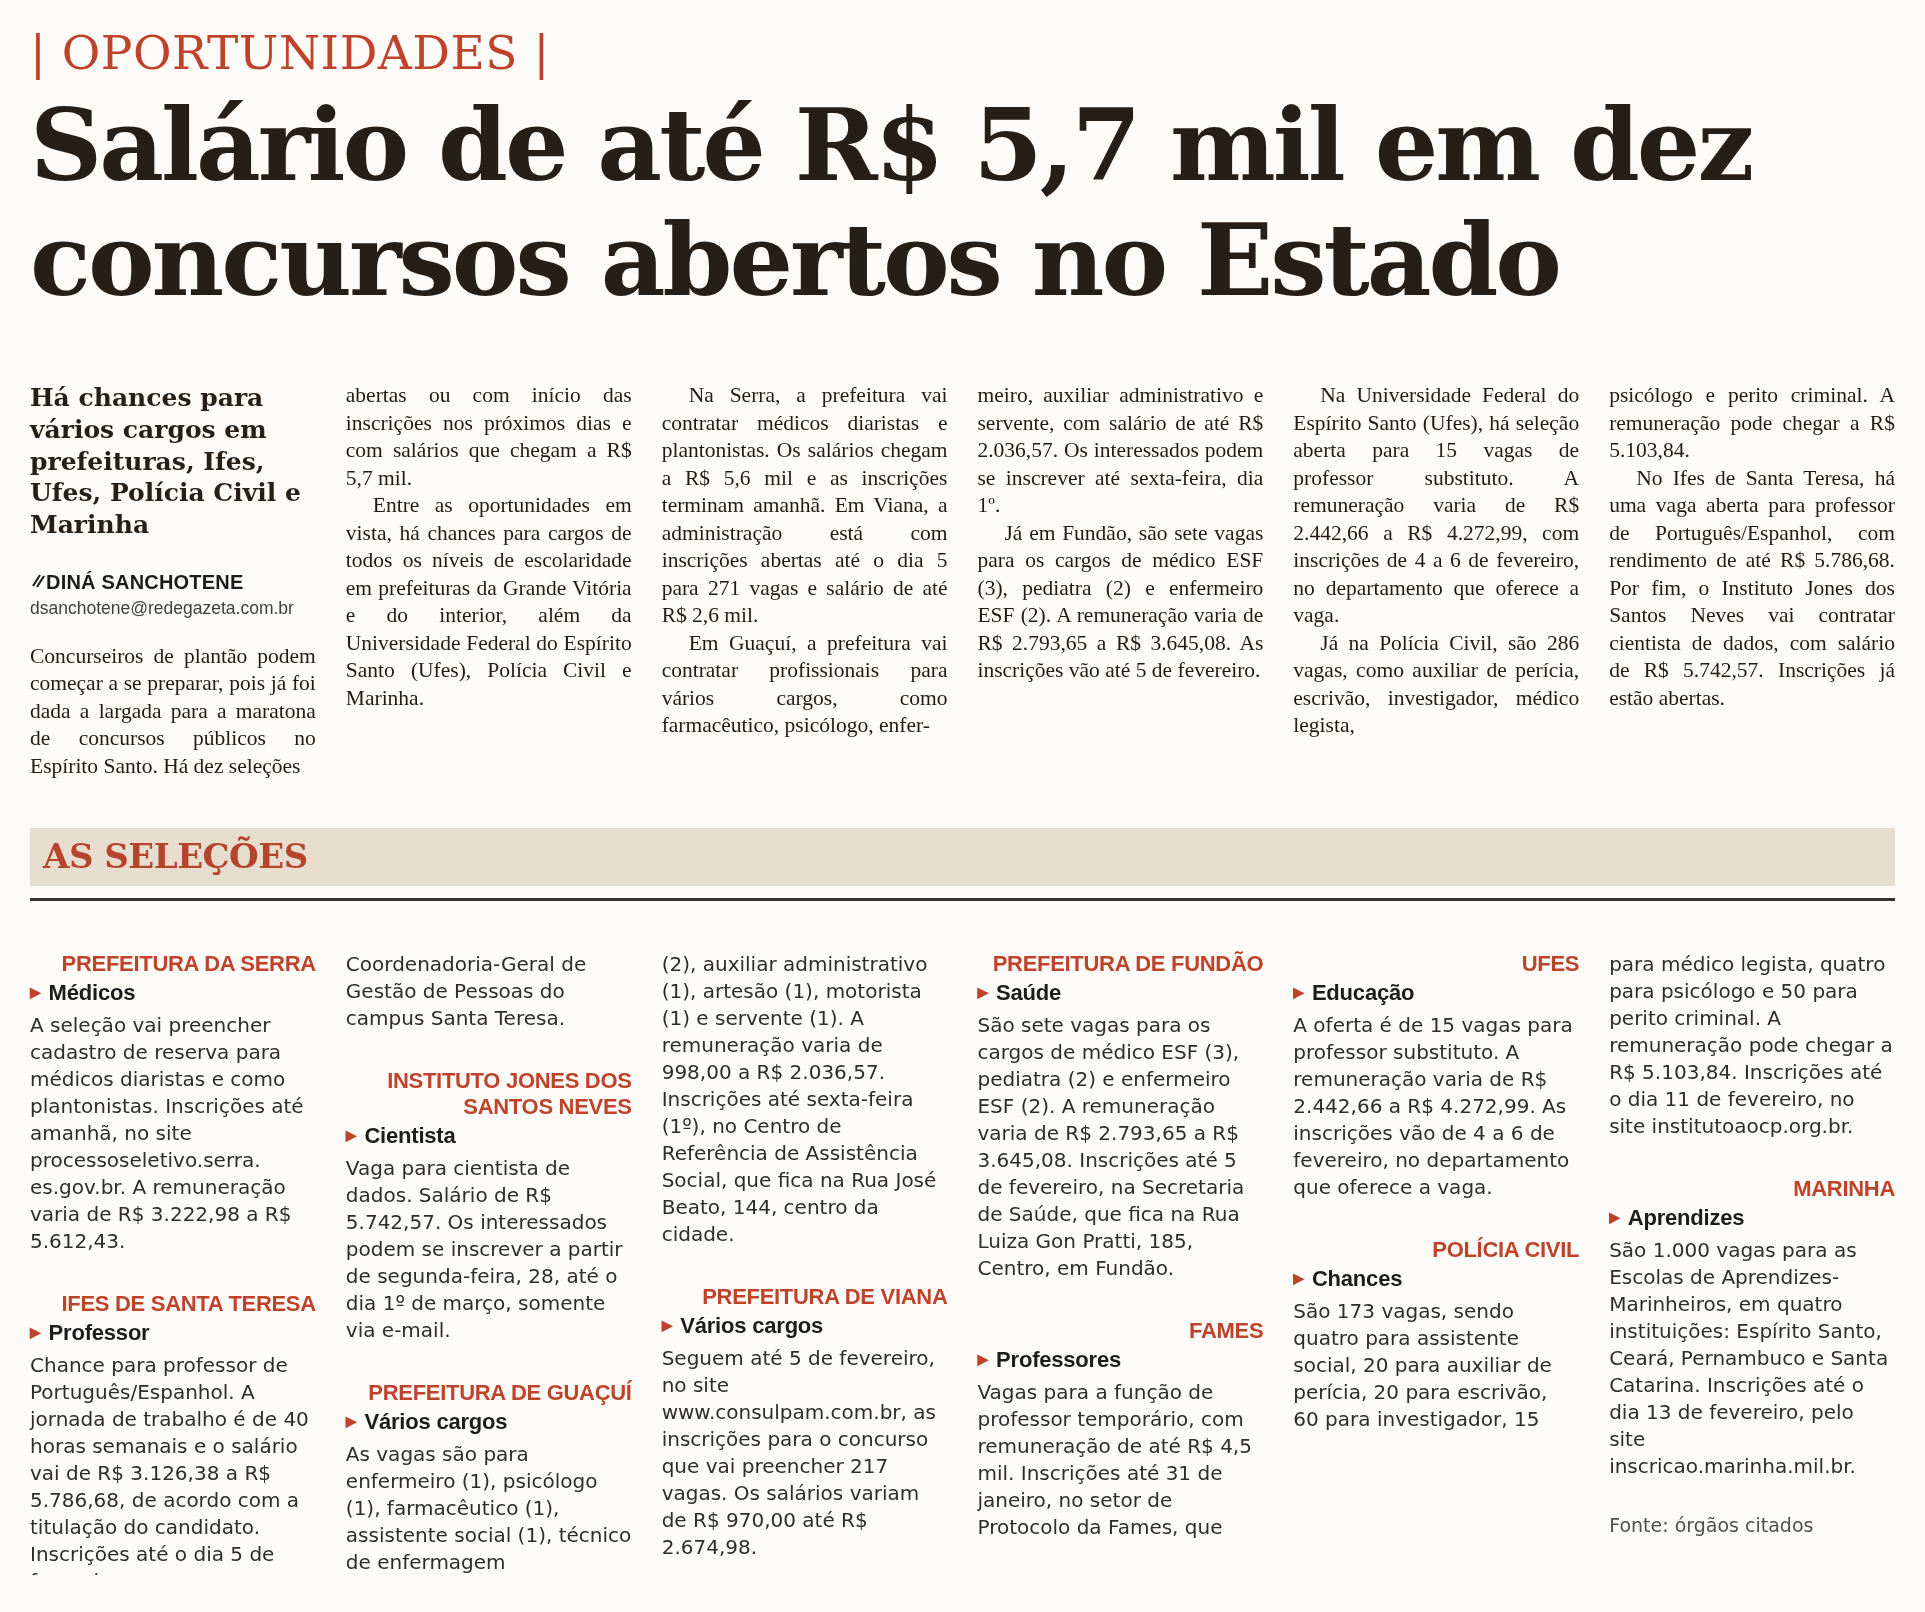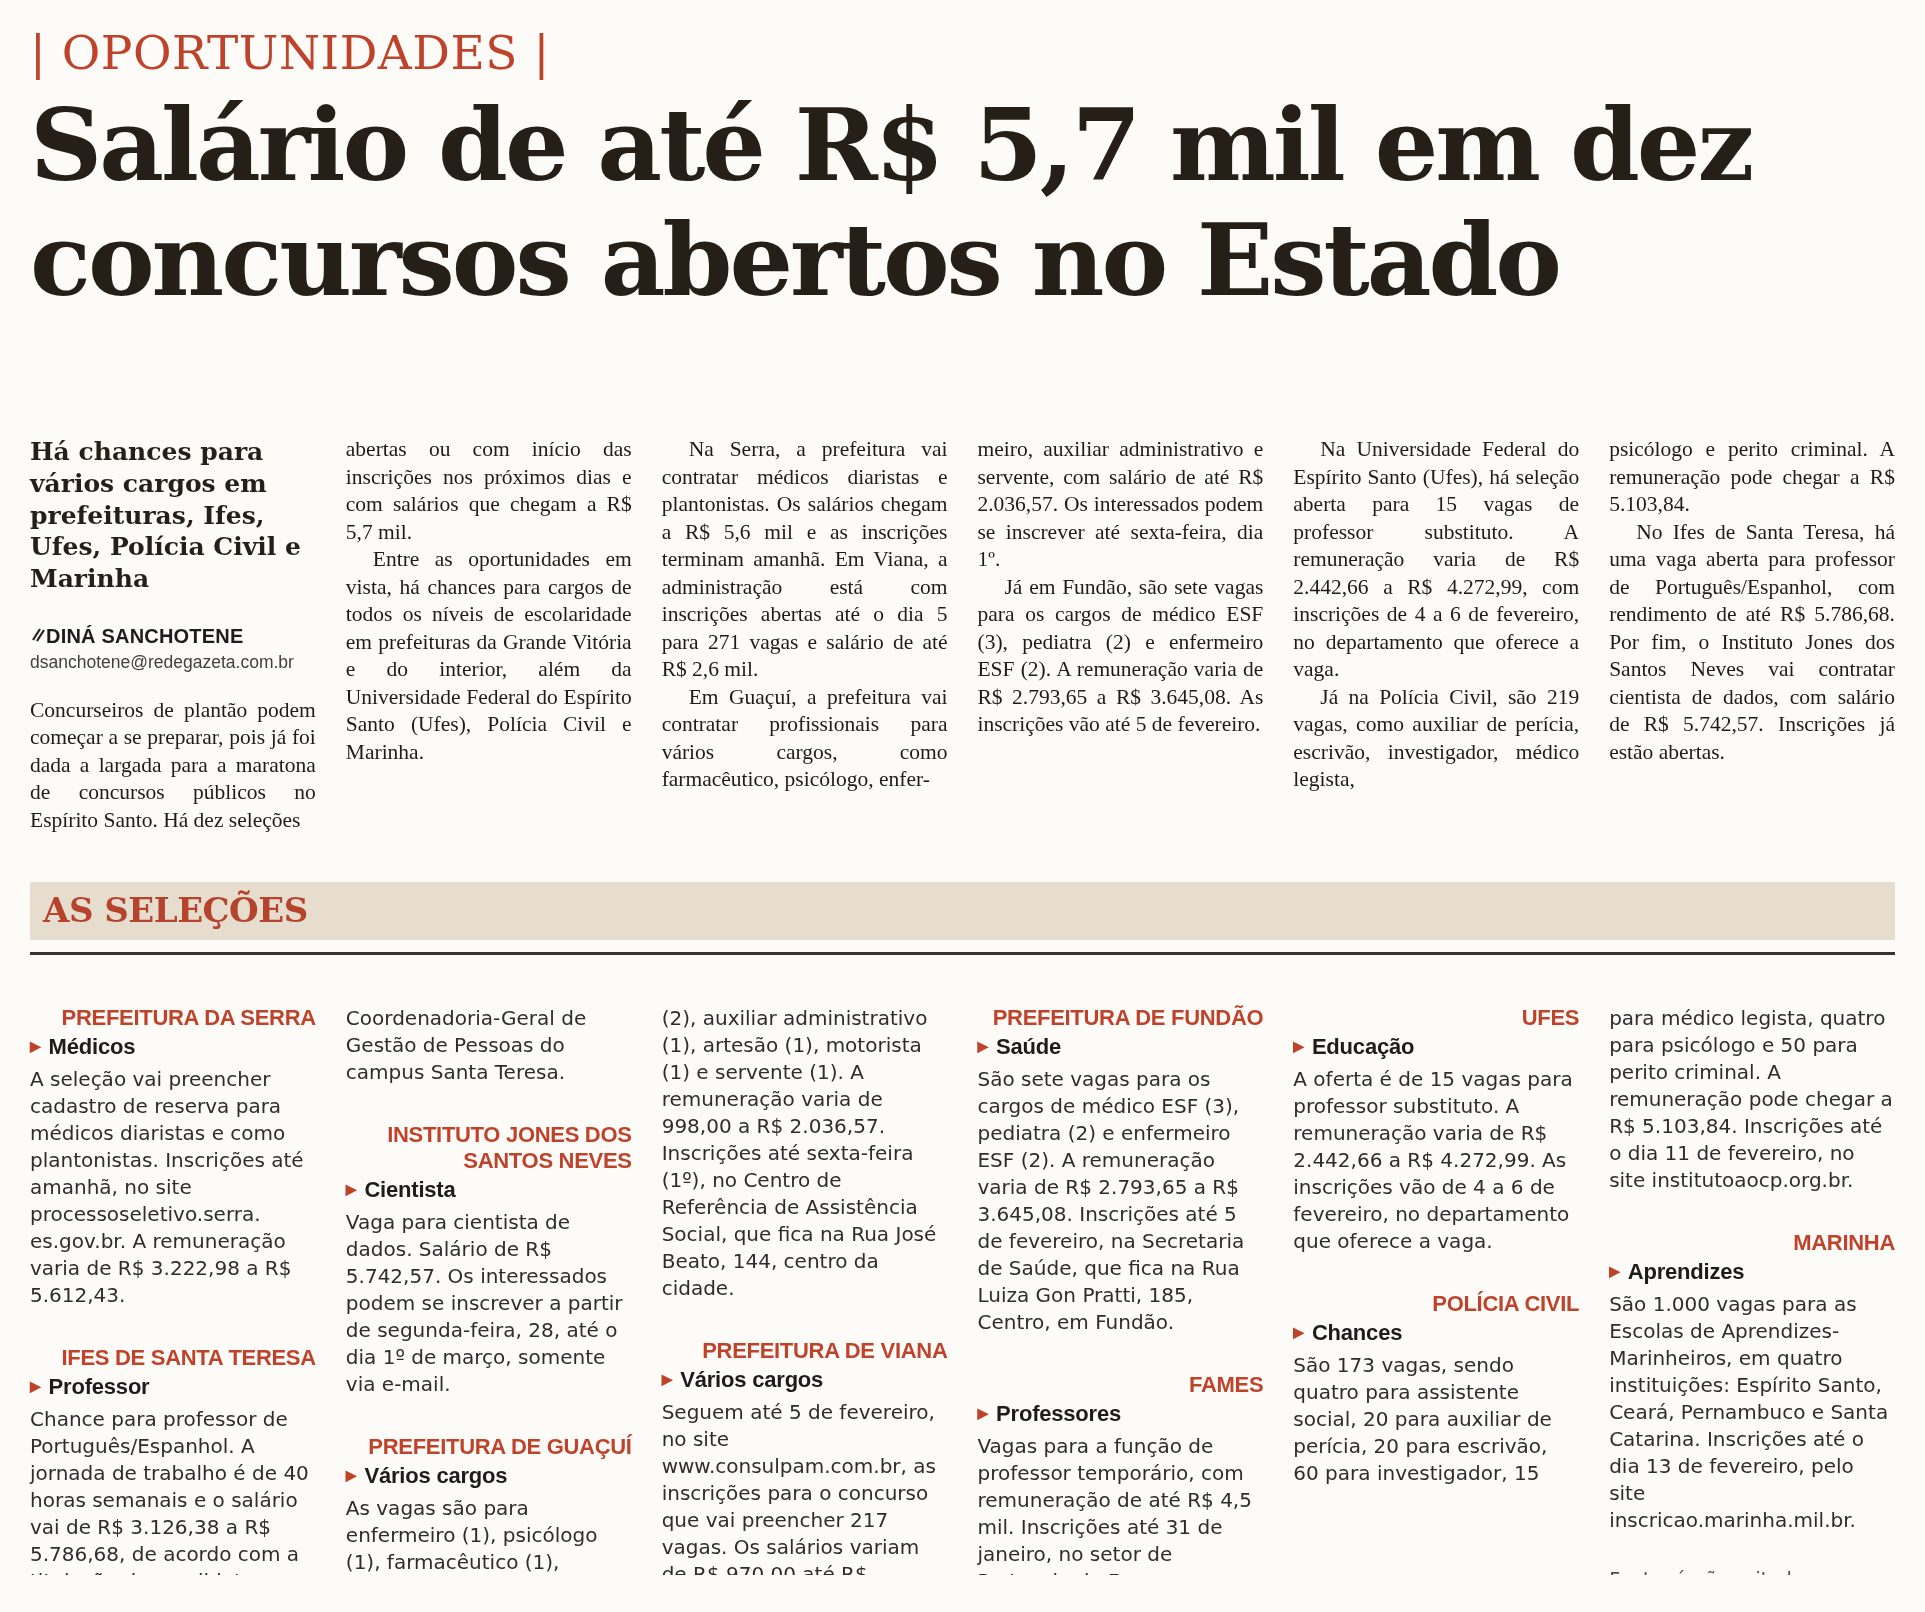--- a/index.html
+++ b/index.html
@@ -31,21 +31,21 @@
     font-size: 100px;
     line-height: 1.15;
     letter-spacing: -3px;
     color: #261f17;
   }
   .headline span { display: block; }
   
   .intro {
     display: flex;
     gap: 30px;
-    margin-top: 118px;
+    margin-top: 64px;
   }
   .icol { flex: 1 1 0; min-width: 0; }
   .subhead {
     font-family: "DejaVu Serif", serif;
     font-weight: 700;
     font-size: 25px;
     line-height: 1.27;
     color: #261f17;
     margin-bottom: 30px;
   }
@@ -174,21 +174,21 @@
       <div class="icol">
         <p class="ipar ind">Na Serra, a prefeitura vai contratar médicos diaristas e plantonistas. Os salários chegam a R$ 5,6 mil e as inscrições terminam amanhã. Em Viana, a administração está com inscrições abertas até o dia 5 para 271 vagas e salário de até R$ 2,6 mil.</p>
         <p class="ipar ind">Em Guaçuí, a prefeitura vai contratar profissionais para vários cargos, como farmacêutico, psicólogo, enfer-</p>
       </div>
       <div class="icol">
         <p class="ipar">meiro, auxiliar administrativo e servente, com salário de até R$ 2.036,57. Os interessados podem se inscrever até sexta-feira, dia 1º.</p>
         <p class="ipar ind">Já em Fundão, são sete vagas para os cargos de médico ESF (3), pediatra (2) e enfermeiro ESF (2). A remuneração varia de R$ 2.793,65 a R$ 3.645,08. As inscrições vão até 5 de fevereiro.</p>
       </div>
       <div class="icol">
         <p class="ipar ind">Na Universidade Federal do Espírito Santo (Ufes), há seleção aberta para 15 vagas de professor substituto. A remuneração varia de R$ 2.442,66 a R$ 4.272,99, com inscrições de 4 a 6 de fevereiro, no departamento que oferece a vaga.</p>
-        <p class="ipar ind">Já na Polícia Civil, são 219 vagas, como auxiliar de perícia, escrivão, investigador, médico legista,</p>
+        <p class="ipar ind">Já na Polícia Civil, são 286 vagas, como auxiliar de perícia, escrivão, investigador, médico legista,</p>
       </div>
       <div class="icol">
         <p class="ipar">psicólogo e perito criminal. A remuneração pode chegar a R$ 5.103,84.</p>
         <p class="ipar ind">No Ifes de Santa Teresa, há uma vaga aberta para professor de Português/Espanhol, com rendimento de até R$ 5.786,68. Por fim, o Instituto Jones dos Santos Neves vai contratar cientista de dados, com salário de R$ 5.742,57. Inscrições já estão abertas.</p>
       </div>
     </div>
 
   <div class="sel-bar">
     <span class="sel-title">AS SELEÇÕES</span>
   </div>

